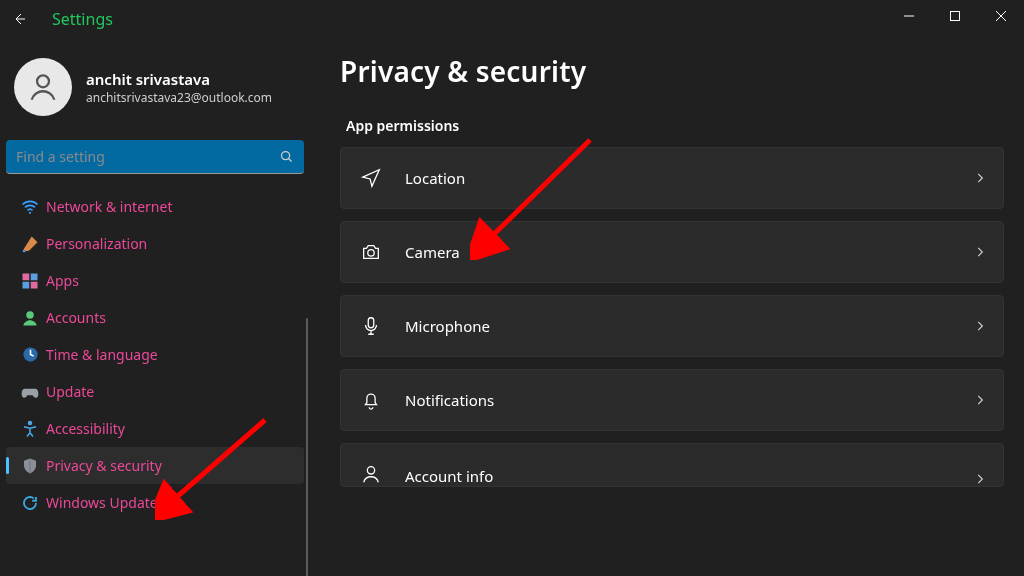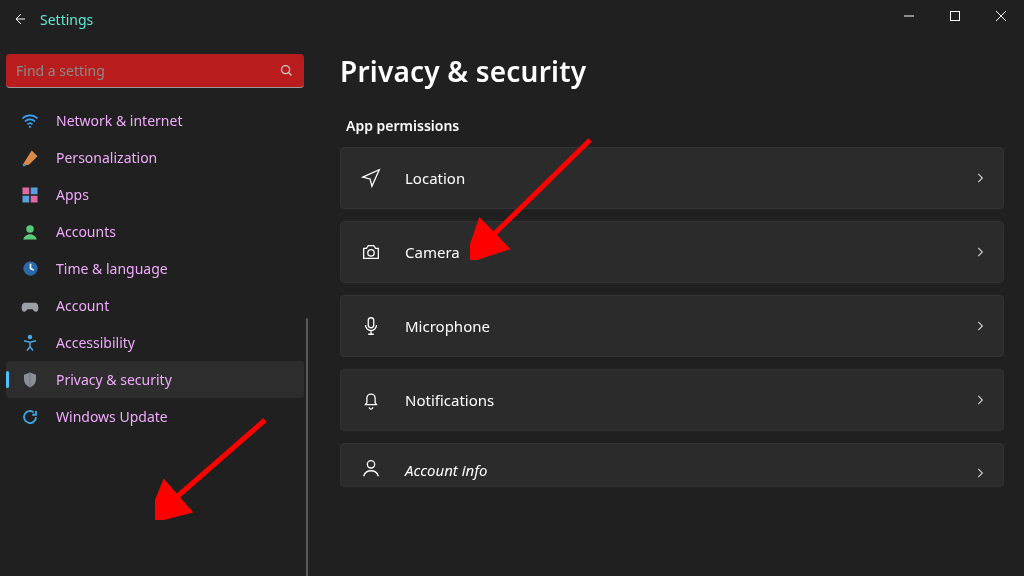--- a/index.html
+++ b/index.html
@@ -1,54 +1,54 @@
 <!DOCTYPE html>
 <html><head>
 <meta charset="utf-8">
 <style>
   * { margin:0; padding:0; box-sizing:border-box; font-family:"Segoe UI", system-ui, sans-serif; }
   html,body { width:1024px; height:576px; background:#202020; color:#ffffff; overflow:hidden; }
 
   
   .title-bar { height:38px; display:flex; align-items:center; position:relative; }
   .back-btn { width:40px; height:38px; display:flex; align-items:center; justify-content:center; color:#ffffff; }
-  .app-title { font-size:14px; color:#5eead4; }
+  .app-title { font-size:16px; color:#22c55e;margin-left:12px; }
   .win-controls { position:absolute; right:0; top:0; display:flex; }
   .win-btn { width:46px; height:32px; display:flex; align-items:center; justify-content:center; color:#ffffff; font-size:12px; }
 
   .layout { display:flex; height:538px; }
 
   
   .sidebar { width:310px; padding:10px 6px 0 6px; display:flex; flex-direction:column; position:relative; }
   .profile { display:flex; align-items:center; gap:14px; padding:10px 4px 18px 8px; }
   .avatar { width:58px; height:58px; border-radius:50%; background:#e8e8e8; display:flex; align-items:center; justify-content:center; }
   .profile .who .name { font-size:15px; font-weight:600; color:#ffffff; }
   .profile .who .email { font-size:12px; color:#cfcfcf; }
 
-  .search { margin:6px 0 14px 0; height:34px; background:#b91c1c; border-bottom:1px solid #9a9a9a; border-radius:4px; display:flex; align-items:center; padding:0 10px; }
+  .search { margin:6px 0 14px 0; height:34px; background:#0369a1; border-bottom:1px solid #9a9a9a; border-radius:4px; display:flex; align-items:center; padding:0 10px; }
   .search input { flex:1; background:transparent; border:none; outline:none; color:#cfcfcf; font-size:14px; }
   .search input::placeholder { color:#8a8a8a; }
   .s-icon { color:#cfcfcf; display:flex; }
 
   .nav { position:relative; }
-  .nav-item { height:37px; display:flex; align-items:center; gap:16px; padding:0 0 0 14px; border-radius:4px; font-size:14px; color:#f0abfc; position:relative; }
+  .nav-item { height:37px; display:flex; align-items:center; gap:6px; padding:0 0 0 14px; border-radius:4px; font-size:14px; color:#ec4899; position:relative; }
   .nav-item.selected { background:#2d2d2d; }
   .nav-item.selected::before { content:""; position:absolute; left:0; top:10px; bottom:10px; width:3px; background:#4cc2ff; border-radius:2px; }
   .nav-icon { width:20px; height:20px; display:flex; align-items:center; justify-content:center; flex-shrink:0; }
 
   .side-scroll { position:absolute; right:2px; top:280px; width:2px; height:260px; background:#5a5a5a; border-radius:2px; }
 
   
   .main { flex:1; padding:14px 20px 0 30px; overflow:hidden; }
   .page-title { font-size:28px; font-weight:600; margin-bottom:26px; letter-spacing:.2px; }
   .section-title { font-size:14px; font-weight:600; margin:0 0 12px 6px; }
 
   .perm-list { display:flex; flex-direction:column; gap:12px; }
   .perm-item { height:62px; background:#2b2b2b; border-radius:4px; border:1px solid #333333; display:flex; align-items:center; padding:0 16px 0 18px; gap:22px; }
-  .perm-item.peek { height:44px; align-items:flex-end; padding-bottom:6px;font-style:italic; }
+  .perm-item.peek { height:44px; align-items:flex-end; padding-bottom:0; }
   .perm-icon { width:24px; height:24px; display:flex; align-items:center; justify-content:center; color:#ffffff; flex-shrink:0; }
   .perm-label { flex:1; font-size:15px; font-weight:400; color:#ffffff; }
   .chev { color:#cfcfcf; display:flex; }
 
   
   .overlay { position:absolute; z-index:100; pointer-events:none; }
 
   svg { display:block; }
 </style>
 </head>
@@ -77,20 +77,32 @@
           <path d="M0 0l10 10M10 0L0 10"></path>
         </svg>
     </div>
   </div>
 </div>
 
 <div class="layout">
 
   <div class="sidebar">
 
+    <div class="profile">
+      <div class="avatar">
+        <svg width="34" height="34" viewBox="0 0 24 24" fill="none" stroke="#555" stroke-width="1.6">
+            <circle cx="12" cy="8" r="4.2"></circle>
+            <path d="M4 21c1.2-4.2 5-6 8-6s6.8 1.8 8 6"></path>
+          </svg>
+      </div>
+      <div class="who">
+        <div class="name">anchit srivastava</div>
+        <div class="email">anchitsrivastava23@outlook.com</div>
+      </div>
+    </div>
 
     <div class="search">
       <input placeholder="Find a setting" style="">
       <span class="s-icon">
         <svg width="15" height="15" viewBox="0 0 24 24" fill="none" stroke="currentColor" stroke-width="2">
             <circle cx="10.5" cy="10.5" r="6.5"></circle>
             <path d="M20 20l-4.3-4.3"></path>
           </svg>
       </span>
     </div>
@@ -150,21 +162,21 @@
         </span>
         <span>Time &amp; language</span>
       </div>
 
       <div class="nav-item">
         <span class="nav-icon">
           <svg width="20" height="20" viewBox="0 0 24 24" fill="#9aa0a6">
               <path d="M6 8h12c3 0 4 3 4 6s-1 5-3 5c-2 0-3-2-4-3h-6c-1 1-2 3-4 3-2 0-3-2-3-5s1-6 4-6z"></path>
             </svg>
         </span>
-        <span>Account</span>
+        <span>Update</span>
       </div>
 
       <div class="nav-item">
         <span class="nav-icon">
           <svg width="18" height="18" viewBox="0 0 24 24" fill="none" stroke="#4aa8e8" stroke-width="2">
               <circle cx="12" cy="4" r="2" fill="#4aa8e8"></circle>
               <path d="M4 9l8 2 8-2M12 11v6m-4 5 4-5 4 5"></path>
             </svg>
         </span>
         <span>Accessibility</span>

